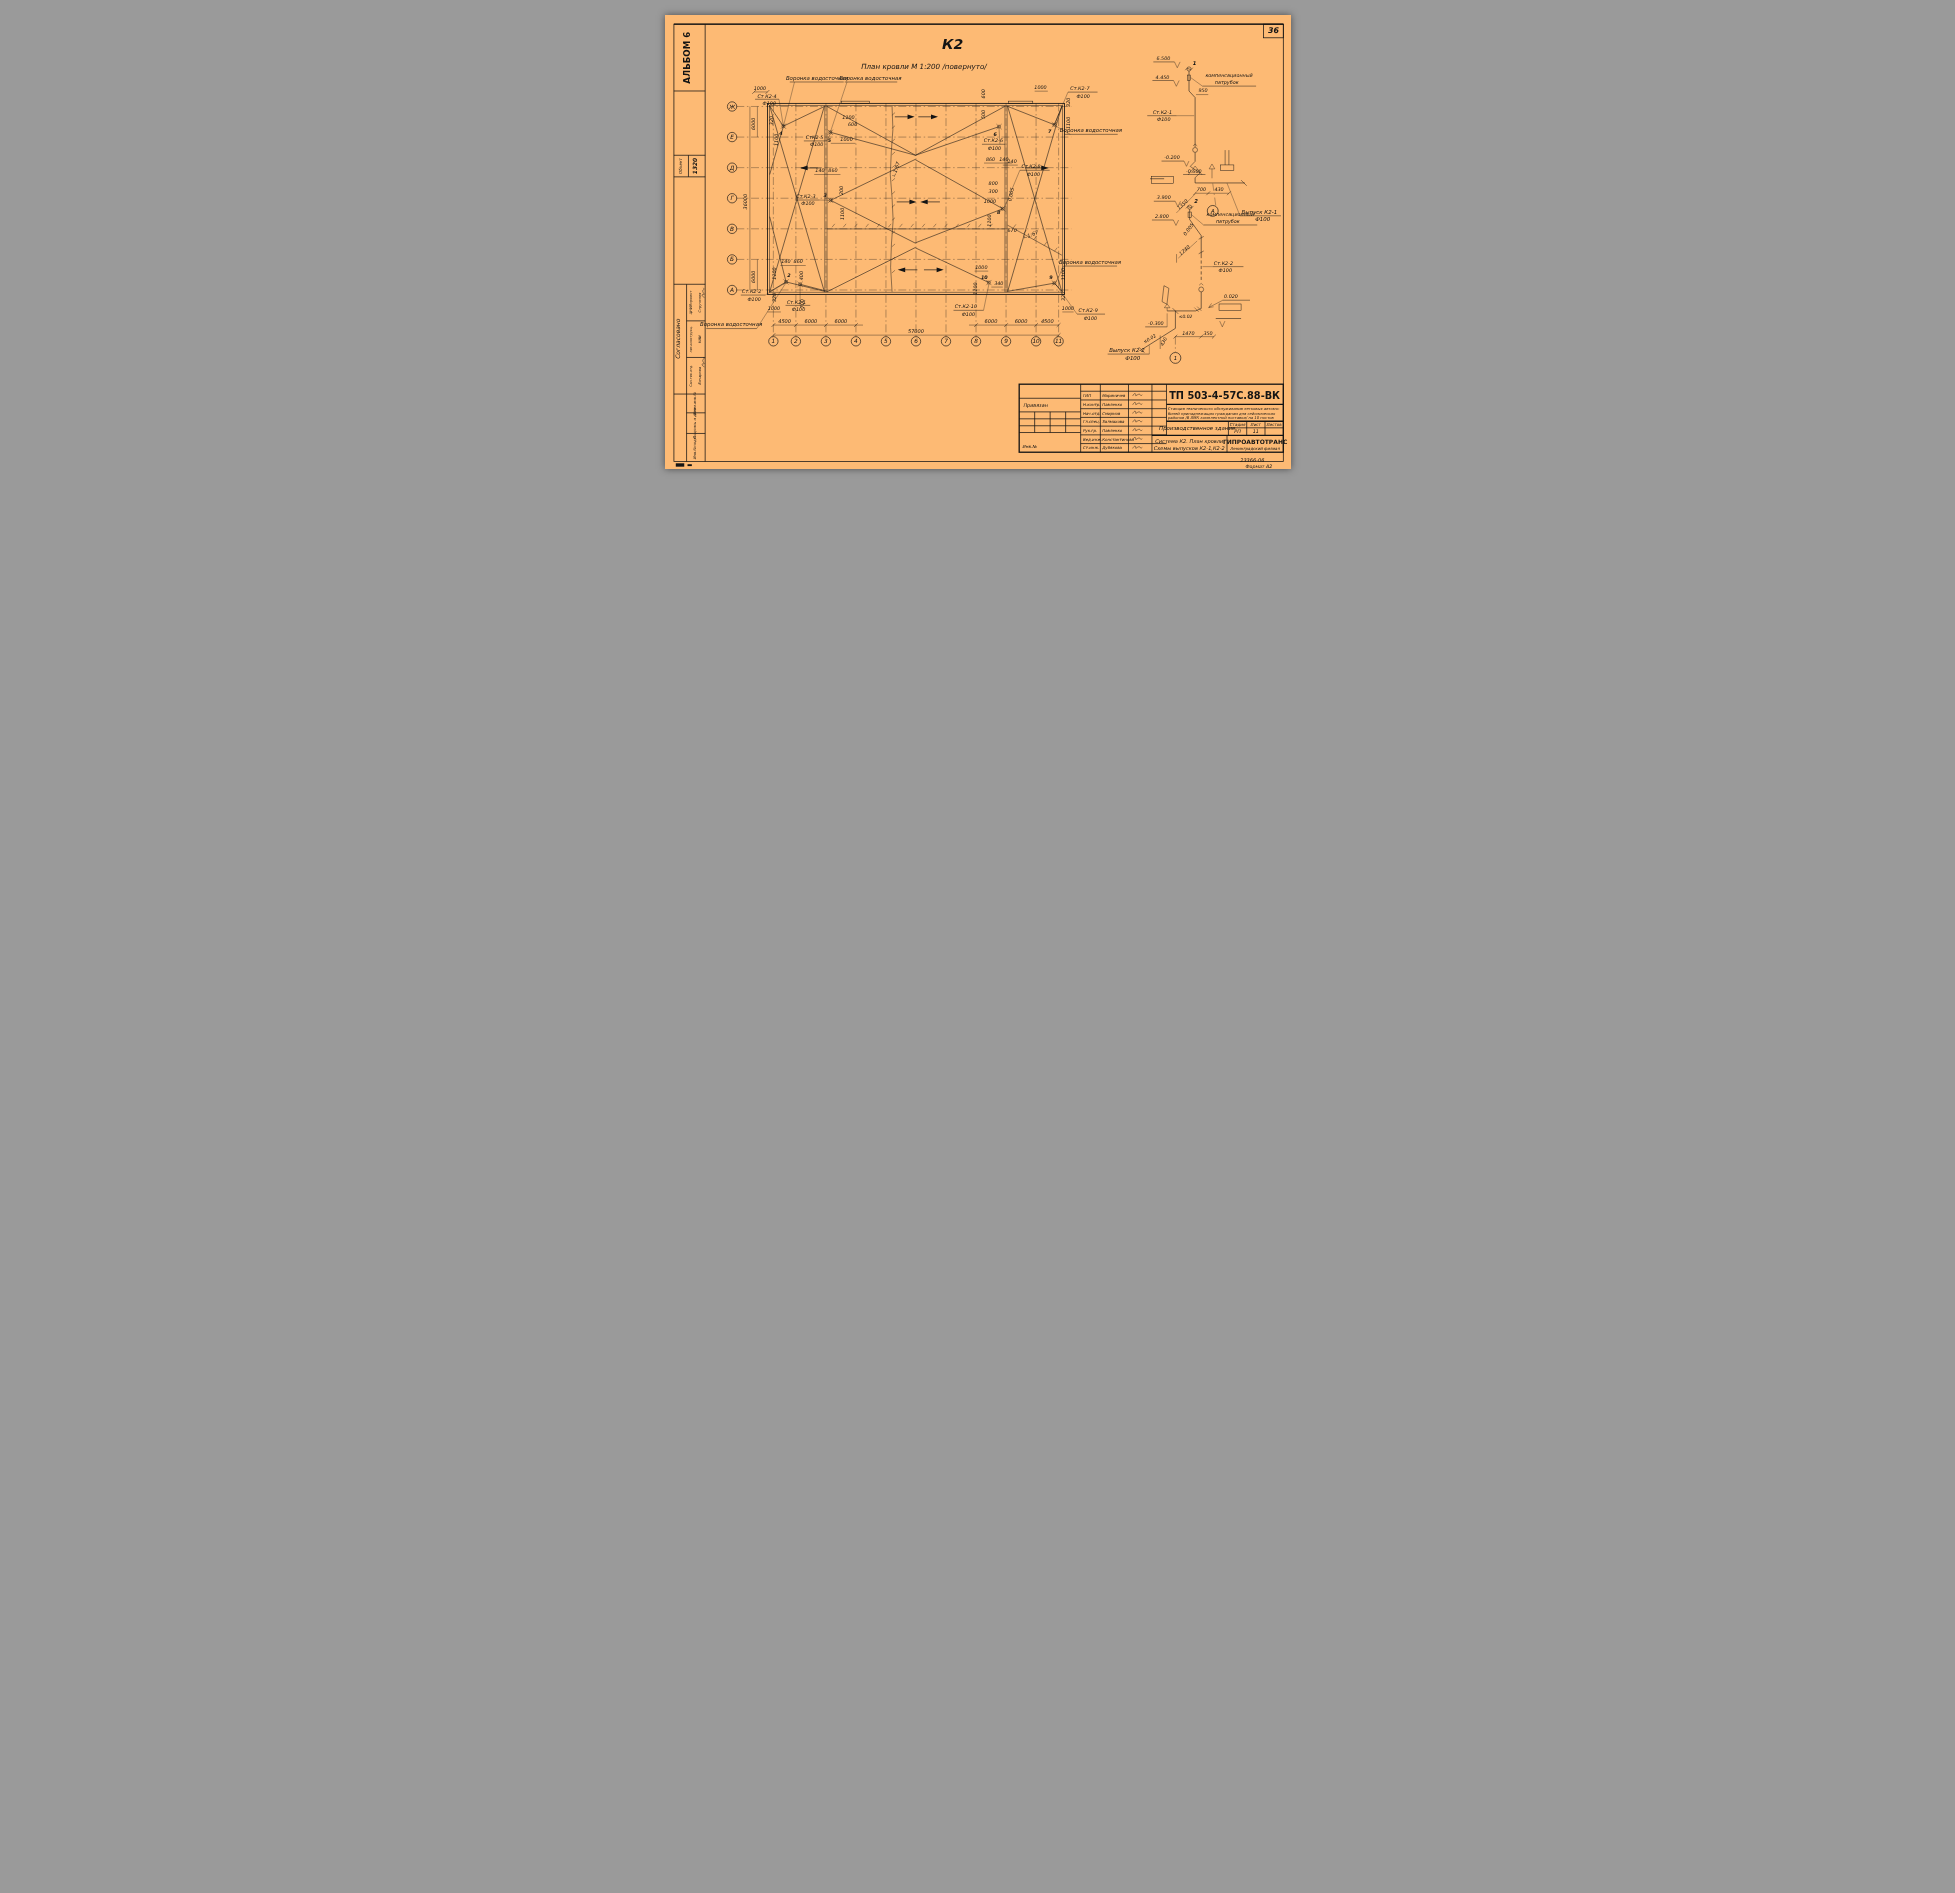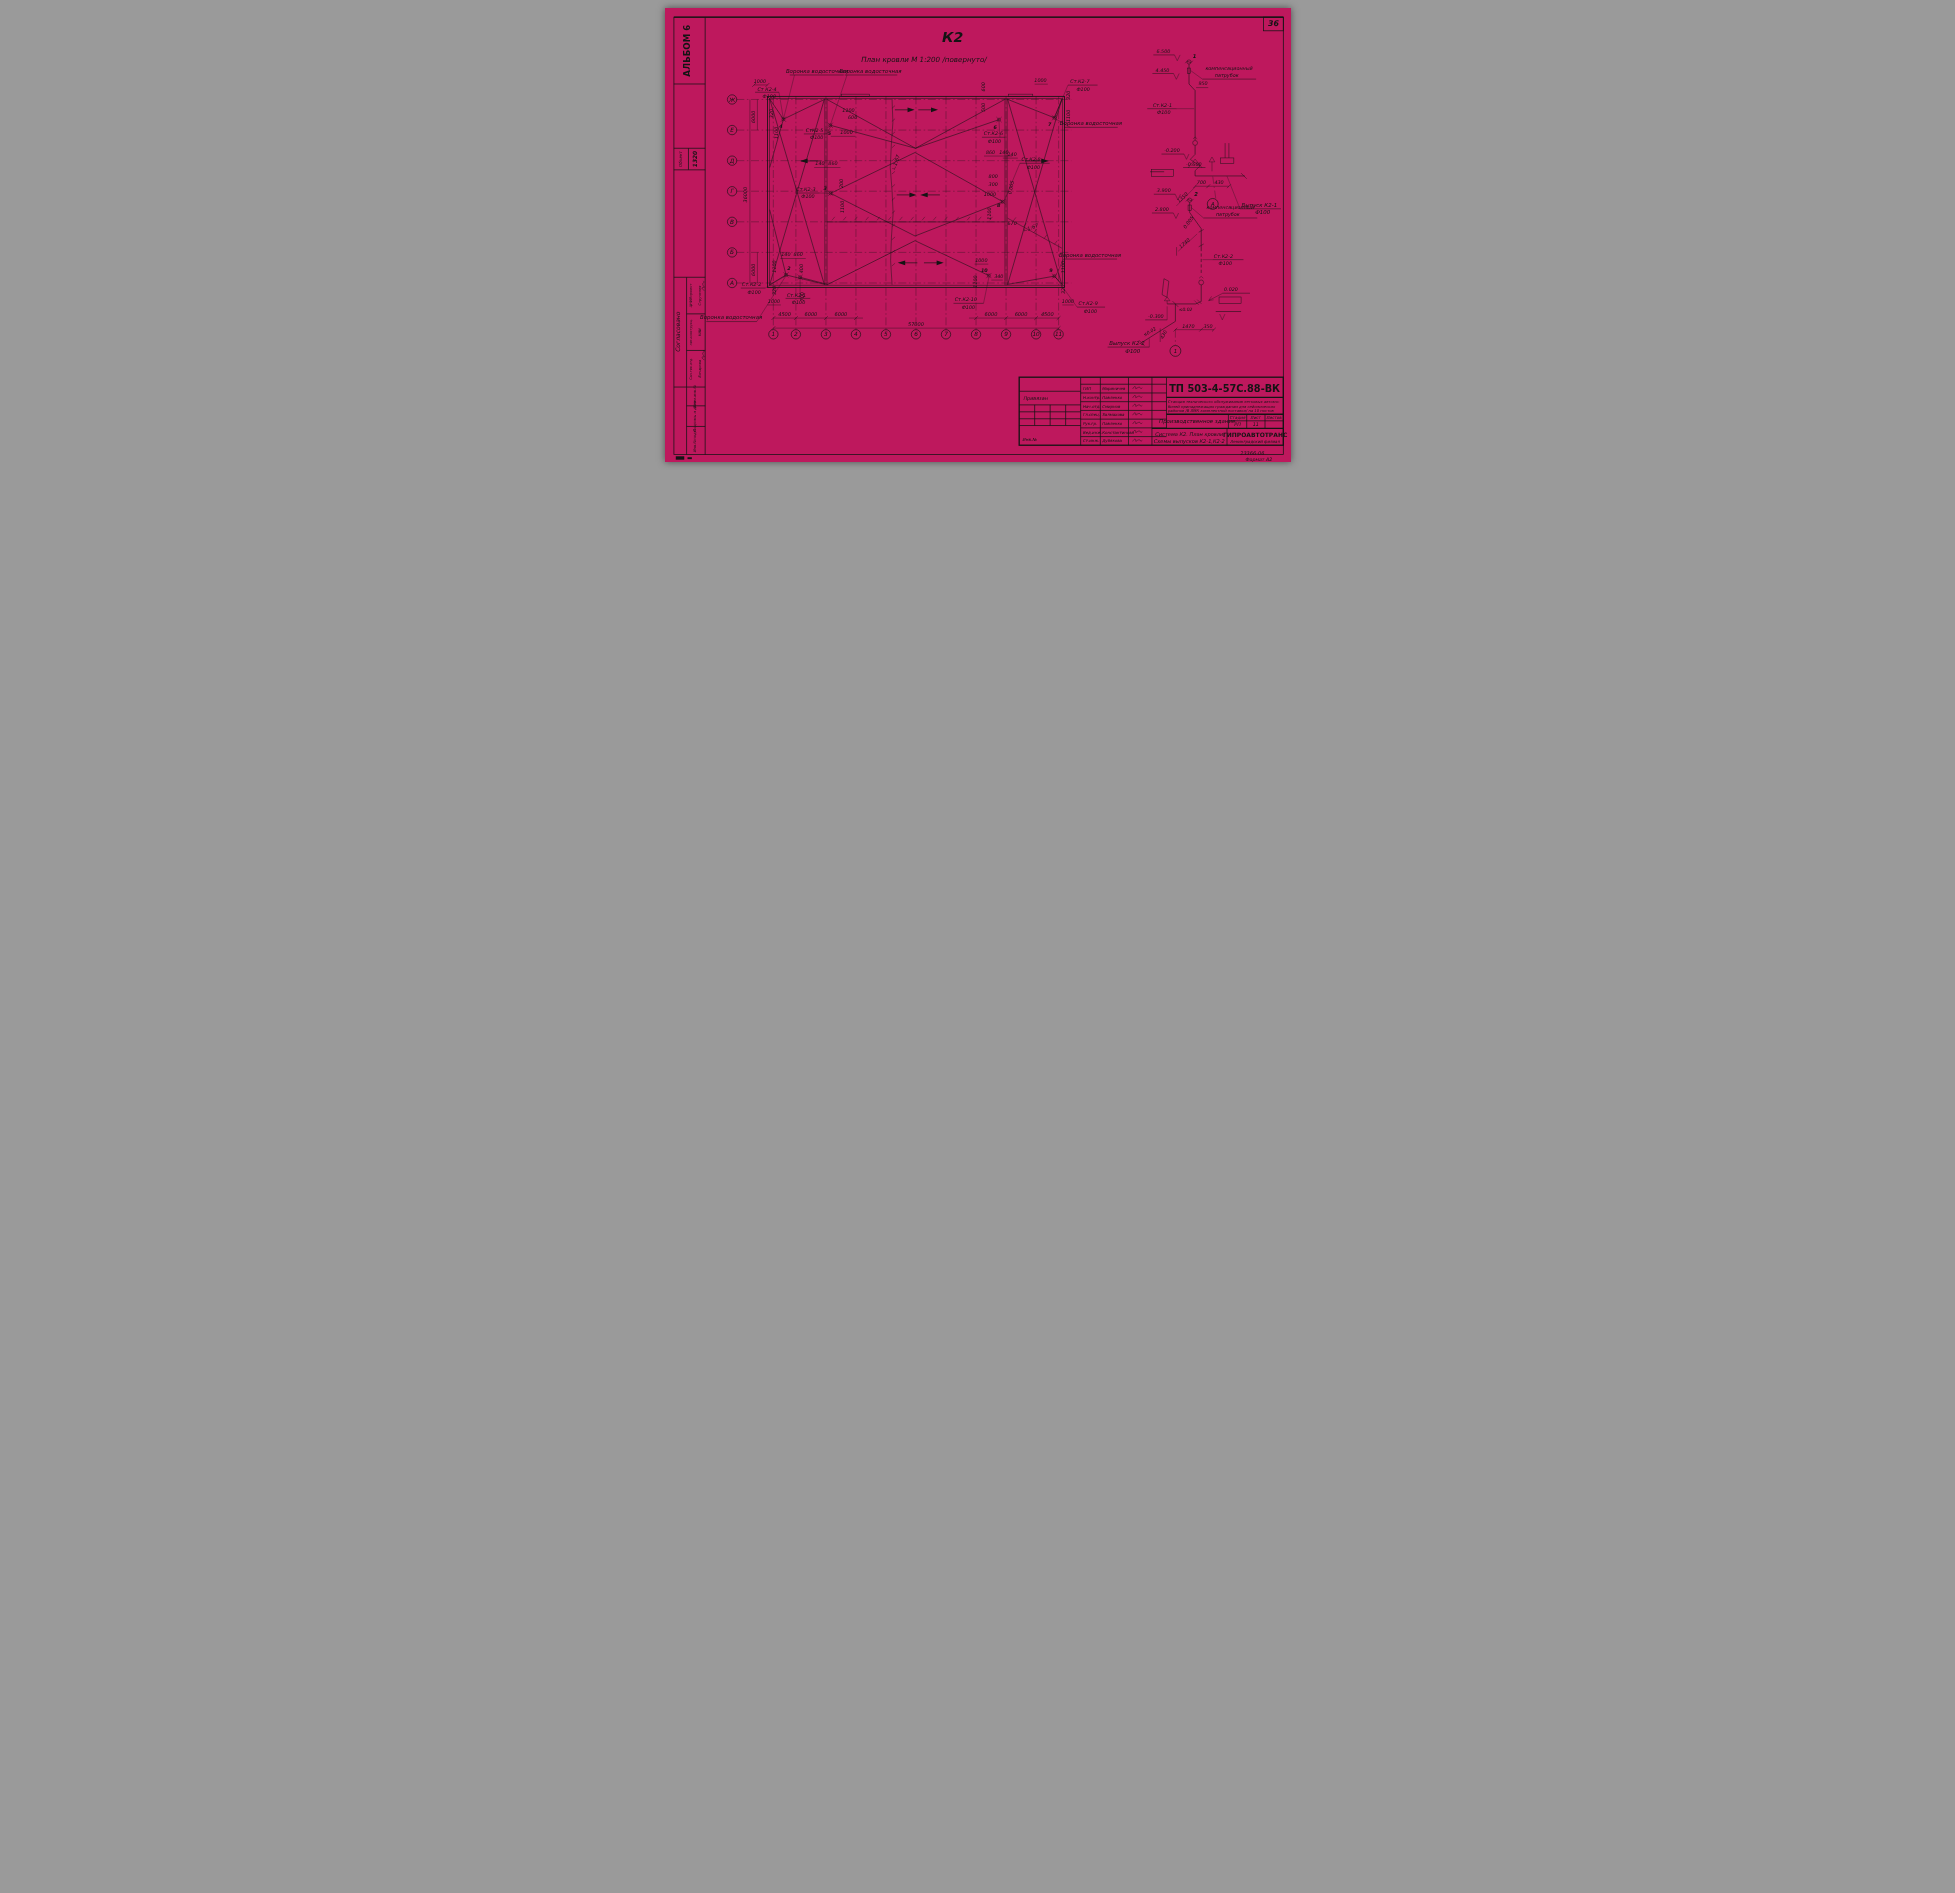--- a/index.html
+++ b/index.html
@@ -1,16 +1,16 @@
 <!DOCTYPE html>
 <html style="font-size:6.3px"><head>
 <meta charset="utf-8">
 <style>
   html,body{margin:0;padding:0;background:#9a9a9a;}
-  .sheet{width:626px;max-width:100%;margin:8px auto;background:#be185d;box-shadow:0 0 7px rgba(0,0,0,.5);}
+  .sheet{width:626px;max-width:100%;margin:15px auto;background:#fdba74;box-shadow:0 0 7px rgba(0,0,0,.5);}
   svg{display:block;width:100%;height:auto;}
   text{font-family:"DejaVu Sans",sans-serif;fill:#141414;}
   .h{font-style:italic;}
   .b{font-weight:bold;}
   .ln{stroke:#141414;fill:none;}
   .wall{stroke-width:9;}
   .roof{stroke-width:6;}
   .axis{stroke-width:3.5;stroke-dasharray:85 28 16 28;}
   .dim{stroke-width:4;}
   .tick{stroke-width:5;}

